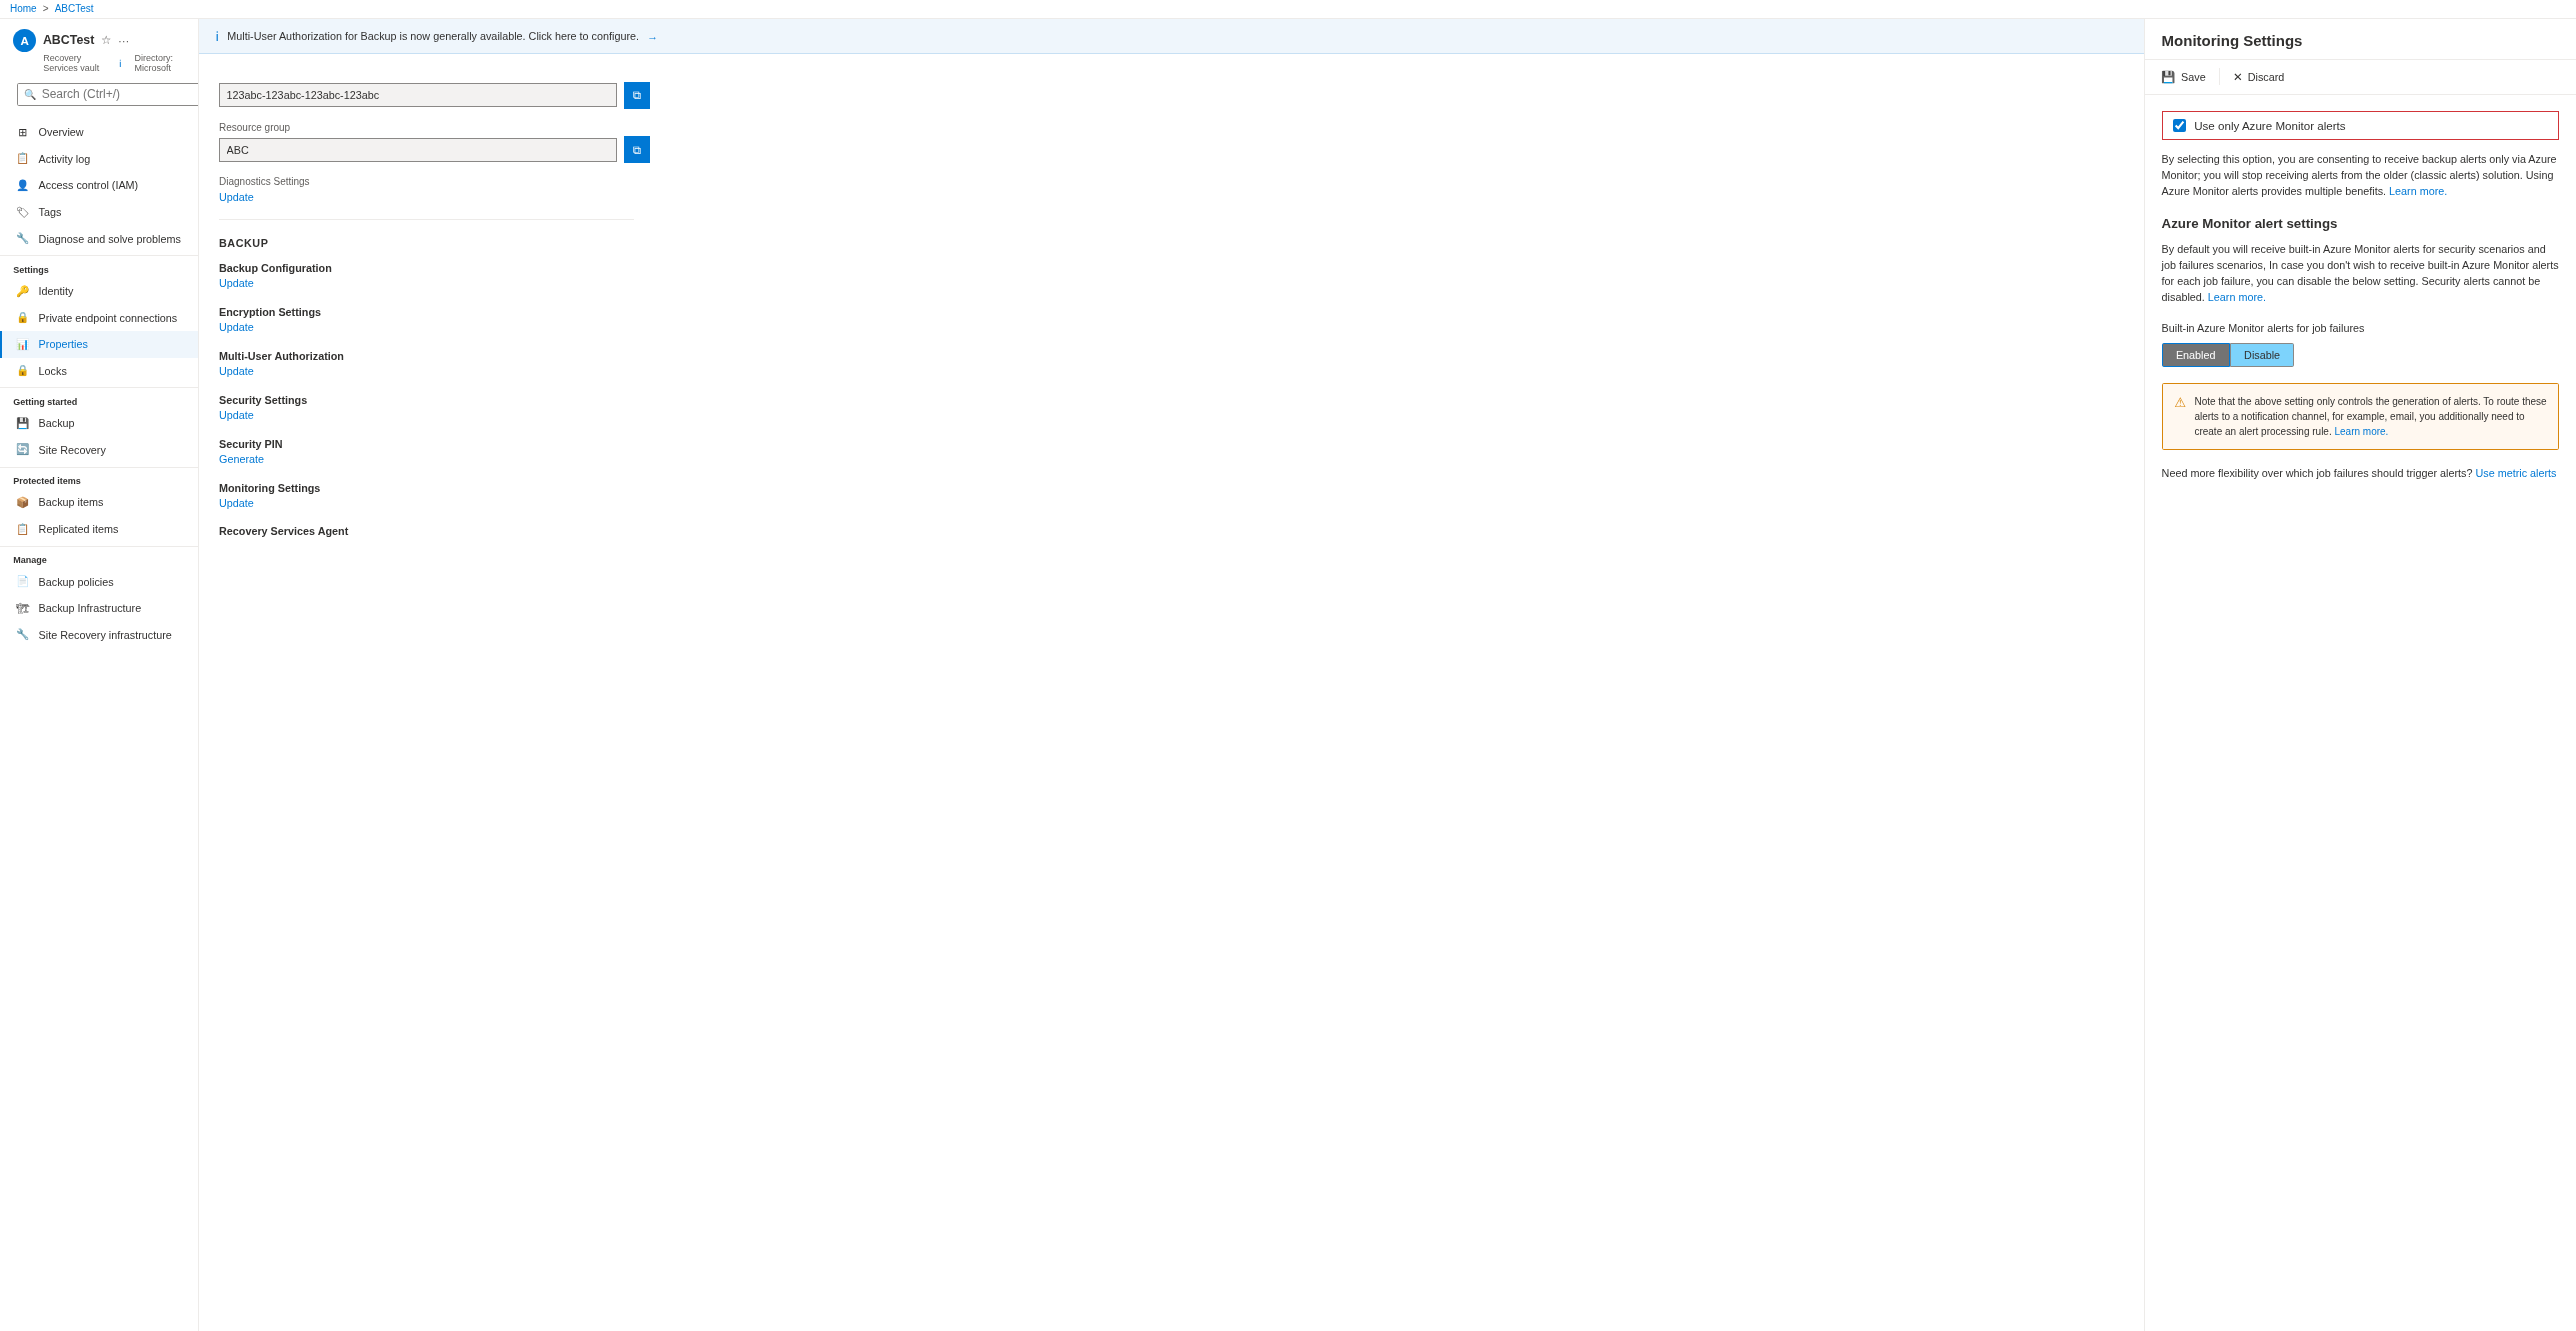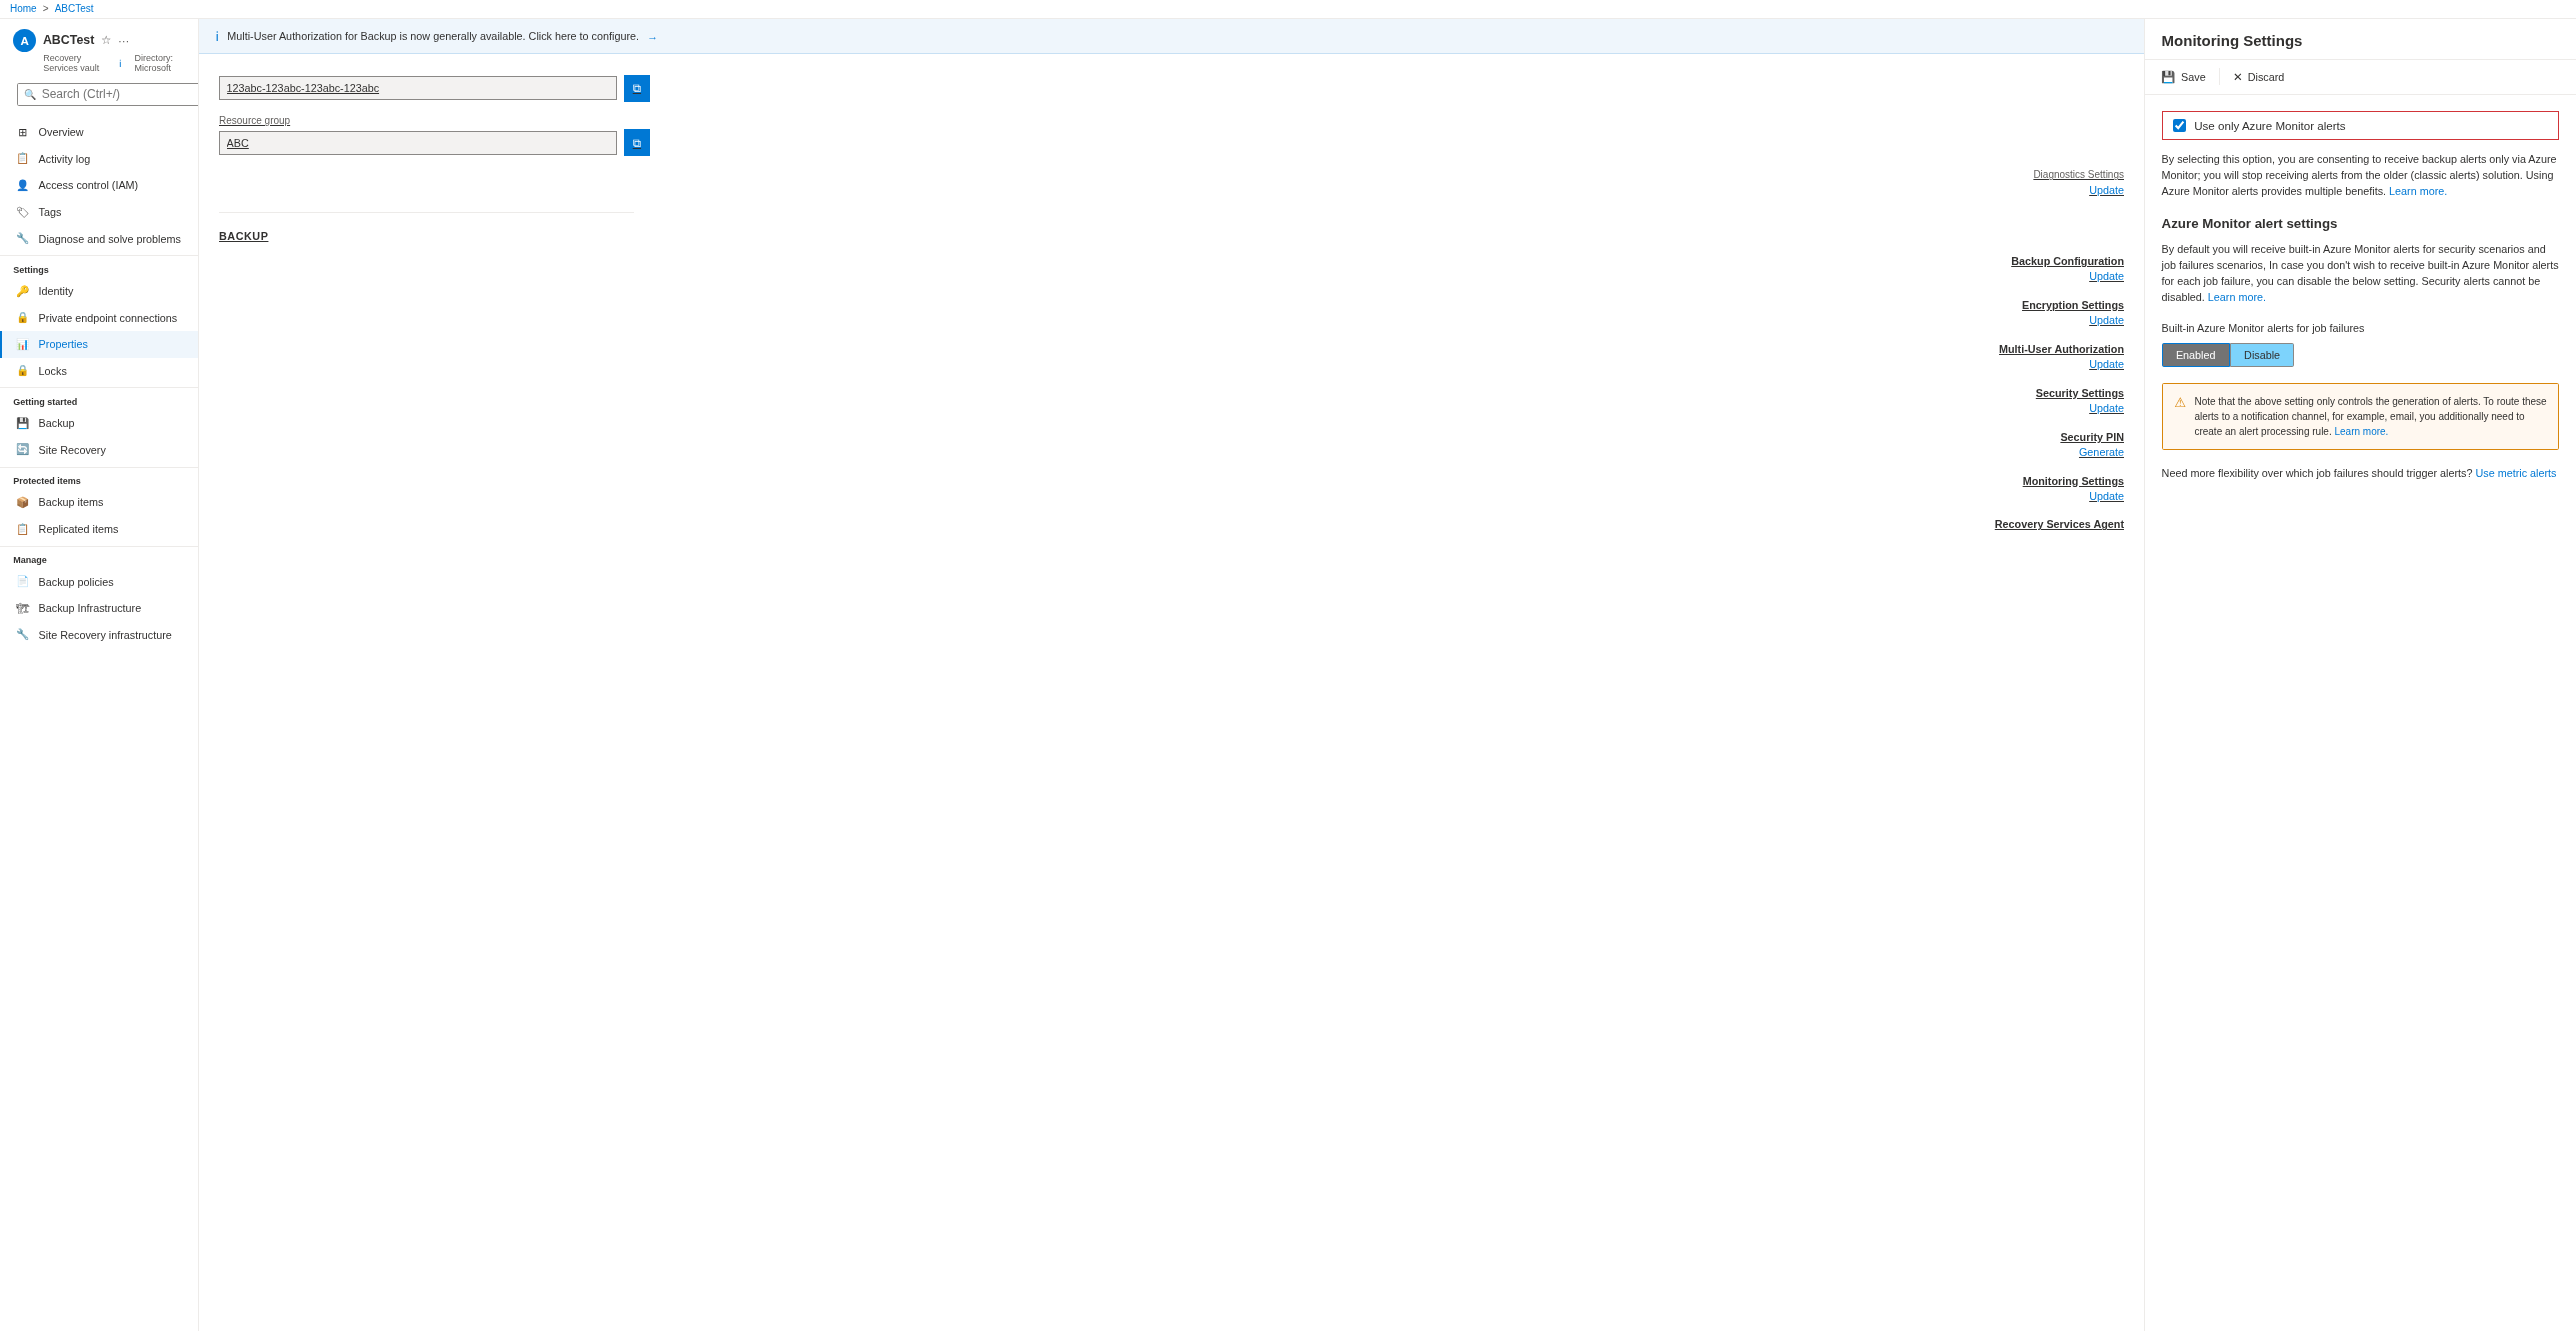--- a/index.html
+++ b/index.html
@@ -34,32 +34,32 @@
 
     
     .content-area { flex: 1; display: flex; overflow: hidden; }
 
     
     .main-panel { flex: 1; overflow-y: auto; background: #fff; }
     .notification-bar { background: #eff6fc; border-bottom: 0.8px solid #c7e0f4; padding: 8.3px 16.6px; display: flex; align-items: center; gap: 8.3px; font-size: 10.8px; color: #323130; }
     .notification-bar .info-icon { color: #0078d4; font-size: 13.3px; }
     .notification-bar a { color: #0078d4; text-decoration: none; }
 
-    .properties-content { padding: 21px 20px; text-decoration: underline; }
+    .properties-content { padding: 28px 20px; }
     .field-group { margin-bottom: 13.3px; }
     .field-label { font-size: 10px; color: #605e5c; margin-bottom: 3.3px; }
     .field-value { display: flex; align-items: center; gap: 6.6px; }
     .field-value input[type="text"] { flex: 1; max-width: 398px; padding: 5px 6.6px; border: 0.8px solid #8a8886; background: #f3f2f1; font-size: 10.8px; color: #323130; outline: none; cursor: default; }
     .copy-btn { width: 26.6px; height: 26.6px; background: #0078d4; border: none; cursor: pointer; display: flex; align-items: center; justify-content: center; color: white; font-size: 11.6px; }
 
     .section-divider { border: none; border-top: 0.8px solid #edebe9; margin: 16.6px 0; max-width: 415px; }
 
     .section-header { font-size: 10.8px; font-weight: 600; color: #323130; margin-bottom: 13.3px; letter-spacing: 0.05em; text-transform: uppercase; }
 
-    .property-row { margin-bottom: 16.6px; text-align: right; }
+    .property-row { margin-bottom: 16.6px; }
     .property-title { font-size: 10.8px; font-weight: 600; color: #323130; margin-bottom: 3.3px; }
     .property-link { color: #0078d4; text-decoration: none; font-size: 10.8px; cursor: pointer; }
 
     
     .right-panel { width: 432px; background: #fff; border-left: 0.8px solid #edebe9; overflow-y: auto; flex-shrink: 0; }
     .right-panel-header { padding: 13.3px 16.6px 10px; border-bottom: 0.8px solid #edebe9; }
     .right-panel-header h2 { font-size: 15px; font-weight: 600; color: #323130; }
     .right-panel-toolbar { display: flex; align-items: center; gap: 13.3px; padding: 6.6px 16.6px; border-bottom: 0.8px solid #edebe9; }
     .toolbar-btn { display: flex; align-items: center; gap: 5px; background: none; border: none; cursor: pointer; font-size: 10.8px; color: #323130; padding: 3.3px 0; }
     .toolbar-btn .btn-icon { font-size: 11.6px; }

